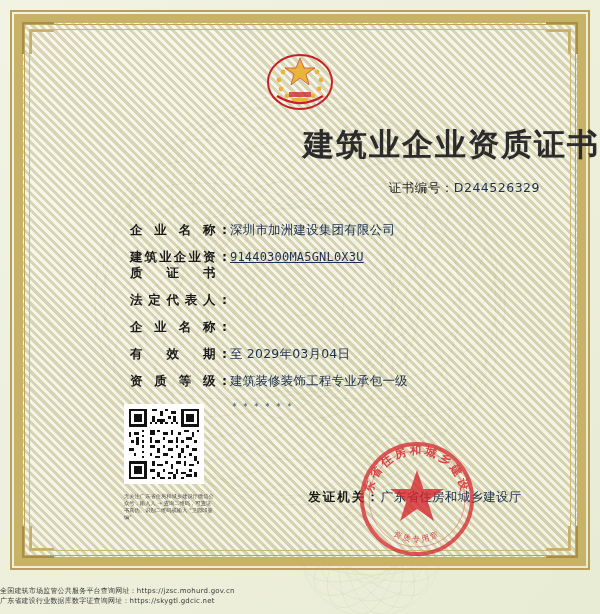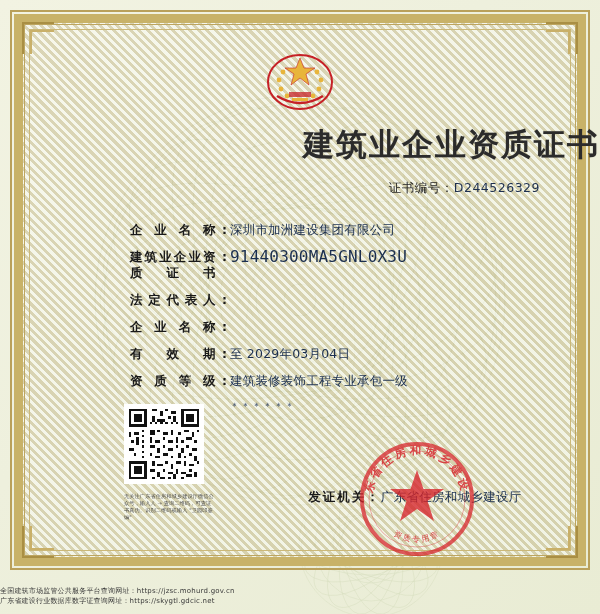--- a/index.html
+++ b/index.html
@@ -172,21 +172,22 @@
     font-weight: bold;
   }
   .field-value {
     flex: 1 1 auto;
     color: #1b2f4f;
     letter-spacing: 0.2px;
     word-break: break-all;
   }
   .field-value.mono {
     font-family: "DejaVu Sans Mono", "Liberation Mono", monospace;
-    font-size: 16px;
+    font-size: 12px;
+    text-decoration: underline;
   }
   .stars {
     margin-top: 2px;
     margin-left: 100px;
     font-size: 9px;
     color: #2a3f63;
     letter-spacing: 2px;
   }
 
   

